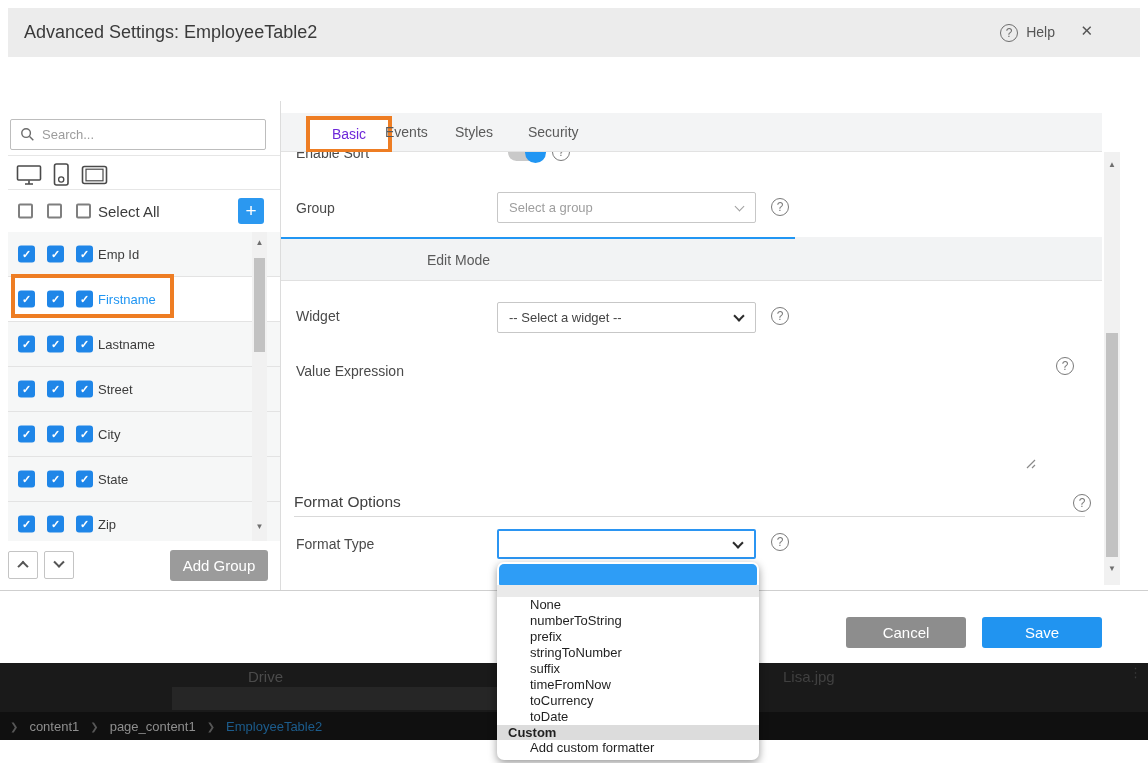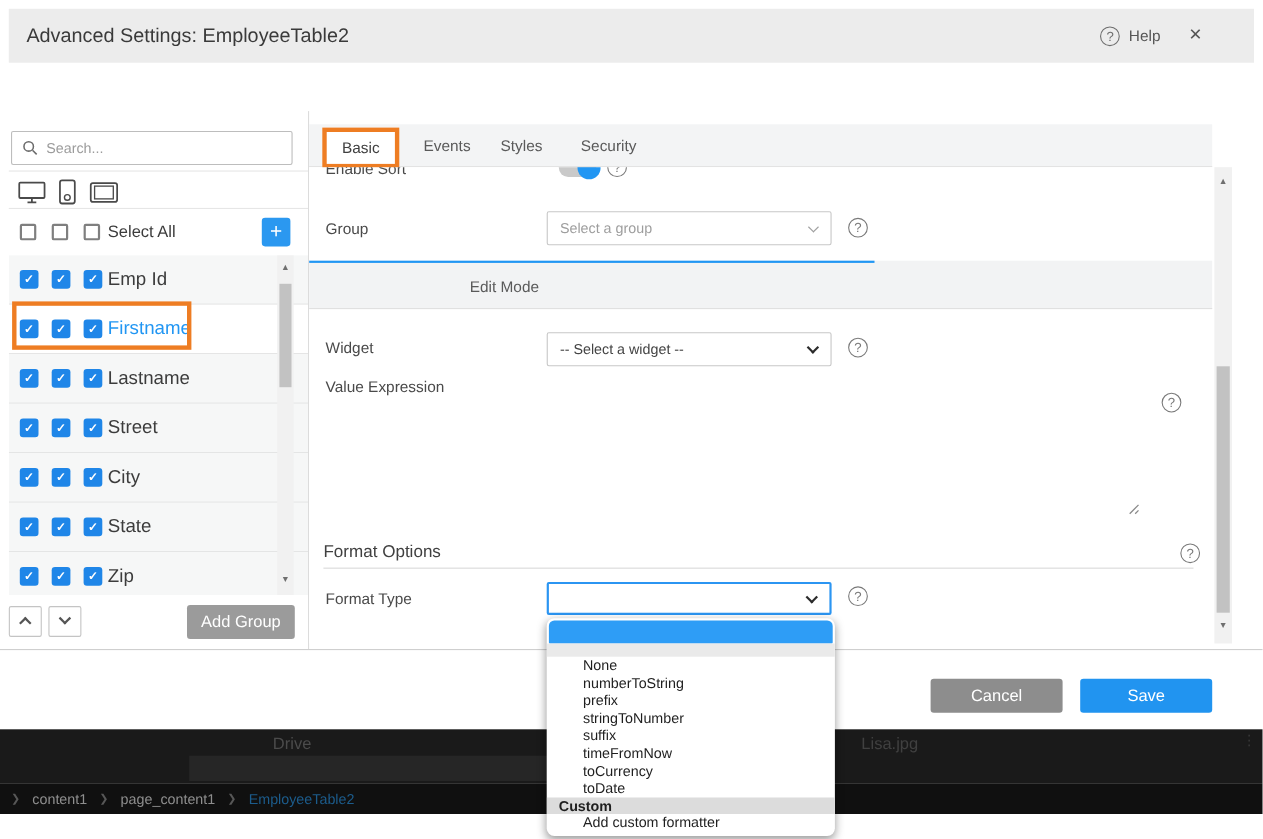--- a/index.html
+++ b/index.html
@@ -46,21 +46,21 @@
   .sa-label { position:absolute; left:90px; top:50%; transform:translateY(-50%);
               font-size:15px; color:#3c3c3c; }
   .plus-btn { position:absolute; left:230px; top:8px; width:26px; height:26px; background:#2b98f0;
               border-radius:3px; color:#fff; display:flex; align-items:center; justify-content:center;
               font-size:19px; cursor:pointer; }
   .plus-btn::after { content:"+"; }
 
   .col-list { left:8px; top:232px; width:272px; height:309px; overflow:hidden; background:#fff; }
   .col-row { position:relative; height:45px; background:#f6f7f7; border-bottom:1px solid #e3e3e3; cursor:pointer; }
   .col-row.selected { background:#fff; }
-  .col-label { position:absolute; left:90px; top:50%; transform:translateY(-50%); font-size:17px; color:#3c3c3c; }
+  .col-label { position:absolute; left:90px; top:50%; transform:translateY(-50%); font-size:13px; color:#3c3c3c; }
   .col-row.selected .col-label { color:#2196f3; }
   .annot { position:absolute; border:4px solid #ee7d23; pointer-events:none; z-index:30; }
   .row-annot { left:3px; top:-3px; width:163px; height:44px; }
 
   .vscroll { position:absolute; background:#f1f1f1; }
   .list-scroll { left:244px; top:0; width:15px; height:309px; }
   .sb-arrow { position:absolute; left:0; width:15px; text-align:center; font-size:8px; color:#6f6f6f; cursor:pointer; }
   .sb-thumb { position:absolute; left:2px; width:11px; background:#c2c2c2; cursor:pointer; }
 
   .side-footer { left:8px; top:541px; width:272px; height:49px; background:#fff; }
@@ -71,22 +71,22 @@
   .chev.down { transform:rotate(45deg) translate(-2px,-2px); }
   .add-group { position:absolute; left:162px; top:9px; width:98px; height:31px; background:#9b9b9b;
                border-radius:3px; color:#fff; font-size:15px; display:flex; align-items:center;
                justify-content:center; cursor:pointer; }
   .vdivider { left:280px; top:101px; width:1px; height:489px; background:#dcdcdc; }
 
   
   .subtabbar { left:281px; top:113px; width:821px; height:39px; background:#f3f4f5;
                border-bottom:1px solid #e2e2e2; }
   .subtab { position:absolute; top:0; line-height:39px; font-size:14px; color:#5a5a5a; cursor:pointer; }
-  .subtab.basic { left:12px; top:3px; width:70px; height:37px; line-height:29px; text-align:center;
-                  background:#fff; color:#404040; border:4px solid #ee7d23; }
+  .subtab.basic { left:25px; top:3px; width:86px; height:37px; line-height:29px; text-align:center;
+                  background:#fff; color:#6d28d9; border:4px solid #ee7d23; }
 
   .panel-content { left:281px; top:152px; width:823px; height:433px; overflow:hidden; background:#fff; }
   .flabel { position:absolute; font-size:14px; color:#4a4a4a; }
   .selectbox { position:absolute; width:259px; height:31px; border:1px solid #c7c7c7; border-radius:2px;
                background:#fff; display:flex; align-items:center; padding:13px 11px; font-size:13px;
                cursor:pointer; }
   .selectbox .ph { color:#9e9e9e; }
   .selectbox .val { color:#444; }
   .sel-chev { position:absolute; right:12px; top:10px; width:7px; height:7px;
               border-right:1.5px solid #9f9f9f; border-bottom:1.5px solid #9f9f9f; transform:rotate(45deg); }
@@ -286,21 +286,21 @@
       <div class="mode-tab">Edit Mode</div>
     </div>
 
     <span class="flabel" style="left:15px; top:156px;">Widget</span>
     <div class="selectbox" style="left:216px; top:150px;">
       <span class="val">-- Select a widget --</span>
       <span class="sel-chev bold" style="top:9px;"></span>
     </div>
     <span class="qmark" style="left:490px; top:155px;"></span>
 
-    <span class="flabel" style="left:15px; top:191px;">Value Expression</span>
+    <span class="flabel" style="left:15px; top:211px;">Value Expression</span>
     <span class="resize-h">
       <svg width="11" height="11">
           <path d="M10 2 L2 10 M10 7 L7 10" stroke="#8a8a8a" stroke-width="1.2"></path>
         </svg>
     </span>
     <span class="qmark" style="left:775px; top:205px;"></span>
 
     <div class="fo-header">Format Options</div>
     <div class="fo-line"></div>
     <span class="qmark" style="left:792px; top:342px;"></span>

